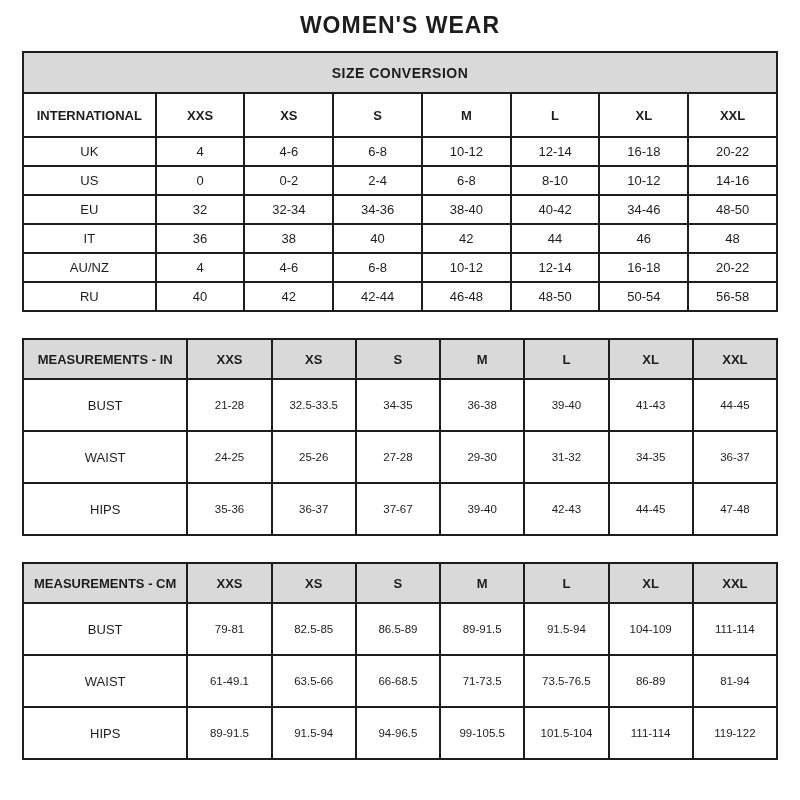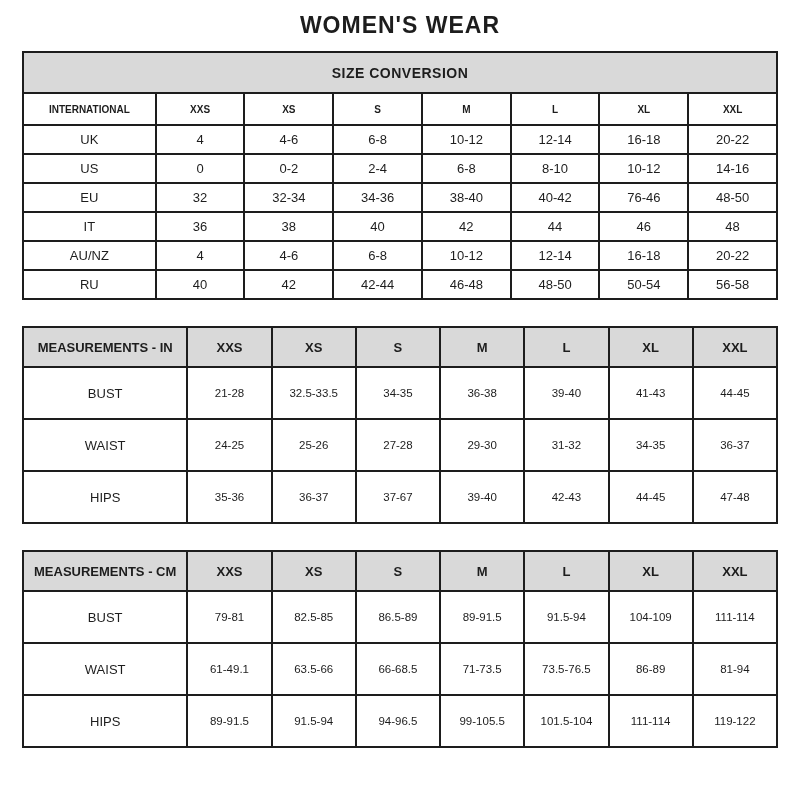--- a/index.html
+++ b/index.html
@@ -41,21 +41,21 @@
   }
   
   .t1 col.c-first { width: 17.6%; }
   .t1 .banner td {
     height: 41px;
     background: var(--header-bg);
     font-weight: 700;
     font-size: 14px;
     letter-spacing: 0.5px;
   }
-  .t1 .colhead td { height: 32px; font-weight: 600; font-size: 10px; }
+  .t1 .colhead td { height: 44px; font-weight: 600; font-size: 13px; }
   .t1 .datarow td { height: 29px; font-size: 13px; }
   
   .t2 col.c-first { width: 21.8%; }
   .t2 .colhead td {
     height: 40px;
     background: var(--header-bg);
     font-weight: 700;
     font-size: 13px;
   }
   .t2 .datarow td { height: 52px; font-size: 11.5px; }
@@ -113,21 +113,21 @@
       <td>10-12</td>
       <td>14-16</td>
     </tr>
     <tr class="datarow">
       <td class="label">EU</td>
       <td>32</td>
       <td>32-34</td>
       <td>34-36</td>
       <td>38-40</td>
       <td>40-42</td>
-      <td>76-46</td>
+      <td>34-46</td>
       <td>48-50</td>
     </tr>
     <tr class="datarow">
       <td class="label">IT</td>
       <td>36</td>
       <td>38</td>
       <td>40</td>
       <td>42</td>
       <td>44</td>
       <td>46</td>

